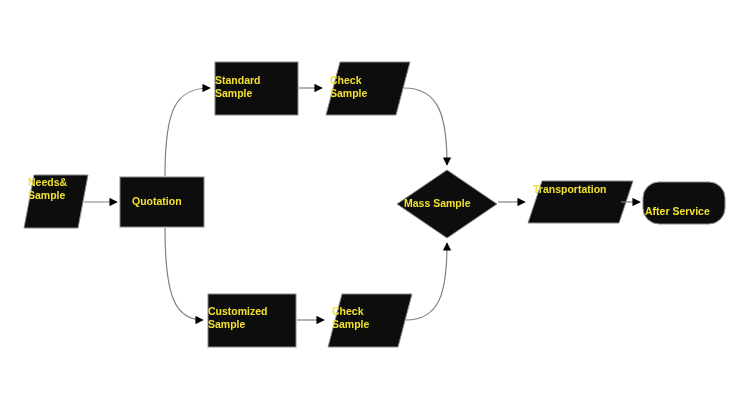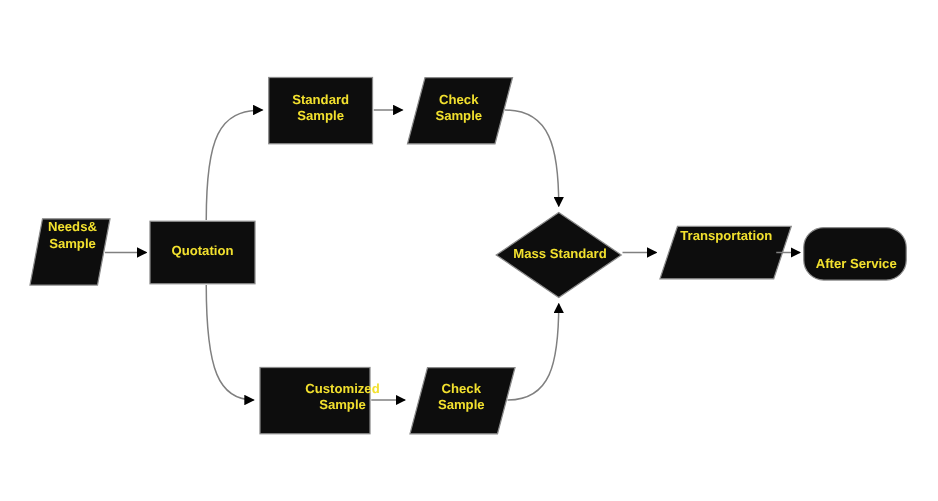--- a/index.html
+++ b/index.html
@@ -24,30 +24,30 @@
     width: 750px;
     height: 401px;
   }
   .node-label {
     position: absolute;
     color: #f2e02e;
     font-family: "Liberation Sans", sans-serif;
     font-weight: bold;
     font-size: 10.5px;
     line-height: 12.5px;
-    text-align: center;
+    text-align: left;
     white-space: pre-line;
     pointer-events: none;
     letter-spacing: 0px;
   }
   .lbl-needs     { left: 28px;  top: 176px; width: 60px; }
-  .lbl-quote     { left: 120px; top: 195px; width: 84px; }
+  .lbl-quote     { left: 132px; top: 195px; width: 84px; }
   .lbl-std       { left: 215px; top: 74px;  width: 83px; }
   .lbl-chk1      { left: 330px; top: 74px;  width: 74px; }
-  .lbl-cust      { left: 208px; top: 305px; width: 88px; padding-left: 22px; }
+  .lbl-cust      { left: 208px; top: 305px; width: 88px; }
   .lbl-chk2      { left: 332px; top: 305px; width: 74px; }
   .lbl-mass      { left: 404px; top: 197px; width: 88px; }
   .lbl-trans     { left: 533px; top: 183px; width: 96px; }
   .lbl-after     { left: 645px; top: 195px; width: 80px; margin-top: 10px; }
 </style>
 </head>
 <body>
 
 <div id="canvas">
 
@@ -99,17 +99,17 @@
 Sample</div>
   <div class="node-label lbl-quote">Quotation</div>
   <div class="node-label lbl-std">Standard
 Sample</div>
   <div class="node-label lbl-chk1">Check
 Sample</div>
   <div class="node-label lbl-cust">Customized
 Sample</div>
   <div class="node-label lbl-chk2">Check
 Sample</div>
-  <div class="node-label lbl-mass">Mass Standard</div>
+  <div class="node-label lbl-mass">Mass Sample</div>
   <div class="node-label lbl-trans">Transportation</div>
   <div class="node-label lbl-after">After Service</div>
 
 </div>
 
 </body></html>

